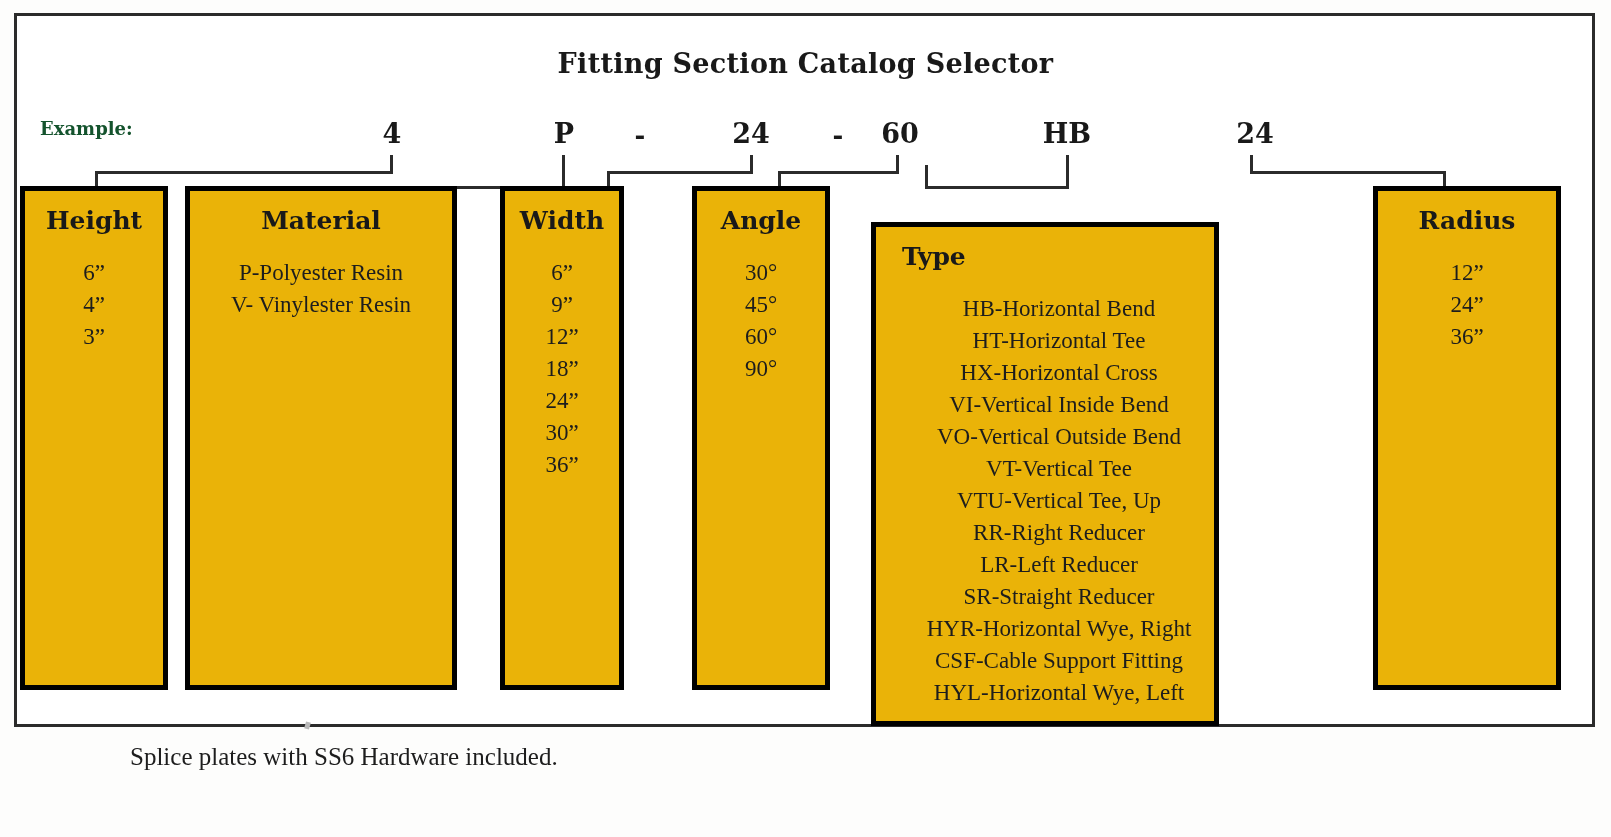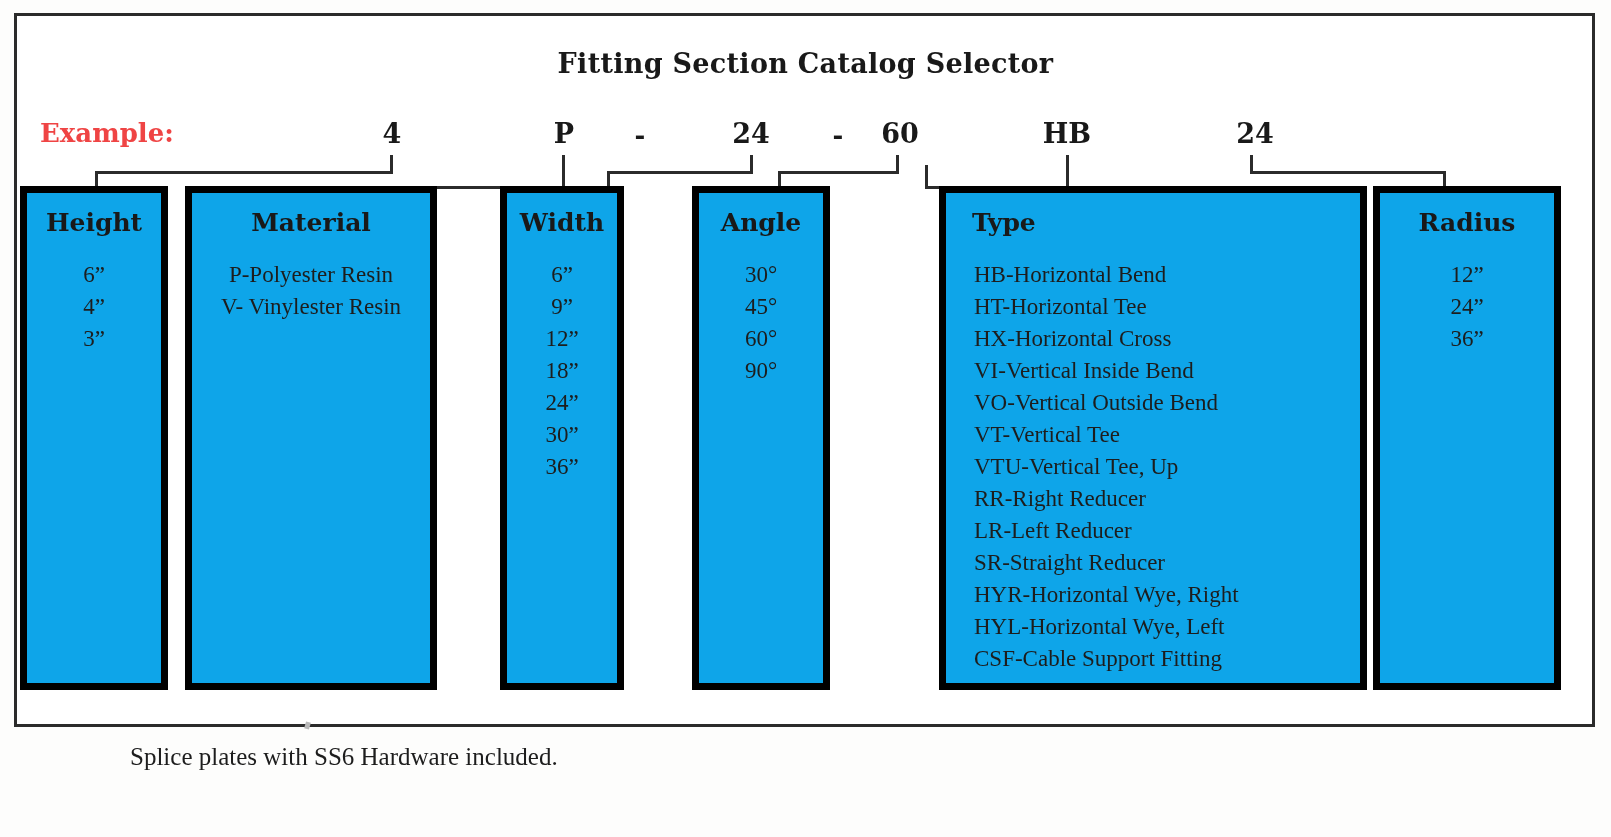--- a/index.html
+++ b/index.html
@@ -43,22 +43,22 @@
     letter-spacing: 0.3px;
     color: #191919;
   }
 
   
   .ex-label {
     position: absolute;
     top: 118px;
     font-family: "DejaVu Serif", "Liberation Serif", serif;
     font-weight: bold;
-    font-size: 26px;
-    color: #ef4444;
+    font-size: 18px;
+    color: #14532d;
     white-space: nowrap;
   }
   .ex-val {
     position: absolute;
     top: 118px;
     font-family: "DejaVu Serif", "Liberation Serif", serif;
     font-weight: bold;
     font-size: 27px;
     color: #191919;
     text-align: center;
@@ -78,23 +78,23 @@
   .lead {
     position: absolute;
     background: #2b2b2b;
   }
   .lead-h { height: 3px; }
   .lead-v { width: 3px; }
 
   
   .box {
     position: absolute;
-    border: 7px solid #000000;
+    border: 5px solid #000000;
     box-sizing: border-box;
-    background: #0ea5e9;
+    background: #eab308;
     top: 186px;
     height: 504px;
   }
   .box-head {
     font-family: "DejaVu Serif", "Liberation Serif", serif;
     font-weight: bold;
     font-size: 25px;
     color: #191919;
     text-align: center;
     margin-top: 16px;
@@ -106,21 +106,21 @@
   }
   .box-list {
     margin-top: 22px;
     text-align: center;
     font-family: "Liberation Serif", "DejaVu Serif", serif;
     font-size: 23px;
     line-height: 32px;
     color: #1d1d1d;
   }
   .box-list.left {
-    text-align: left;
+    text-align: center;
     padding-left: 28px;
   }
   .box-list .row { white-space: nowrap; }
 
   
   #note {
     position: absolute;
     left: 38px;
     top: 737px;
     font-family: "Liberation Serif", "DejaVu Serif", serif;
@@ -185,21 +185,21 @@
 
   <div class="box" style="left:20px; width:148px;">
     <div class="box-head">Height</div>
     <div class="box-list">
       <div class="row">6”</div>
       <div class="row">4”</div>
       <div class="row">3”</div>
     </div>
   </div>
 
-  <div class="box" style="left:185px; width:252px;">
+  <div class="box" style="left:185px; width:272px;">
     <div class="box-head">Material</div>
     <div class="box-list">
       <div class="row">P-Polyester Resin</div>
       <div class="row">V- Vinylester Resin</div>
     </div>
   </div>
 
   <div class="box" style="left:500px; width:124px;">
     <div class="box-head">Width</div>
     <div class="box-list">
@@ -216,36 +216,36 @@
   <div class="box" style="left:692px; width:138px;">
     <div class="box-head">Angle</div>
     <div class="box-list">
       <div class="row">30°</div>
       <div class="row">45°</div>
       <div class="row">60°</div>
       <div class="row">90°</div>
     </div>
   </div>
 
-  <div class="box" style="left:939px; width:428px;">
+  <div class="box" style="left:871px; width:348px;margin-top:36px;">
     <div class="box-head left">Type</div>
     <div class="box-list left">
       <div class="row">HB-Horizontal Bend</div>
       <div class="row">HT-Horizontal Tee</div>
       <div class="row">HX-Horizontal Cross</div>
       <div class="row">VI-Vertical Inside Bend</div>
       <div class="row">VO-Vertical Outside Bend</div>
       <div class="row">VT-Vertical Tee</div>
       <div class="row">VTU-Vertical Tee, Up</div>
       <div class="row">RR-Right Reducer</div>
       <div class="row">LR-Left Reducer</div>
       <div class="row">SR-Straight Reducer</div>
       <div class="row">HYR-Horizontal Wye, Right</div>
+      <div class="row">CSF-Cable Support Fitting</div>
       <div class="row">HYL-Horizontal Wye, Left</div>
-      <div class="row">CSF-Cable Support Fitting</div>
     </div>
   </div>
 
   <div class="box" style="left:1373px; width:188px;">
     <div class="box-head">Radius</div>
     <div class="box-list">
       <div class="row">12”</div>
       <div class="row">24”</div>
       <div class="row">36”</div>
     </div>

